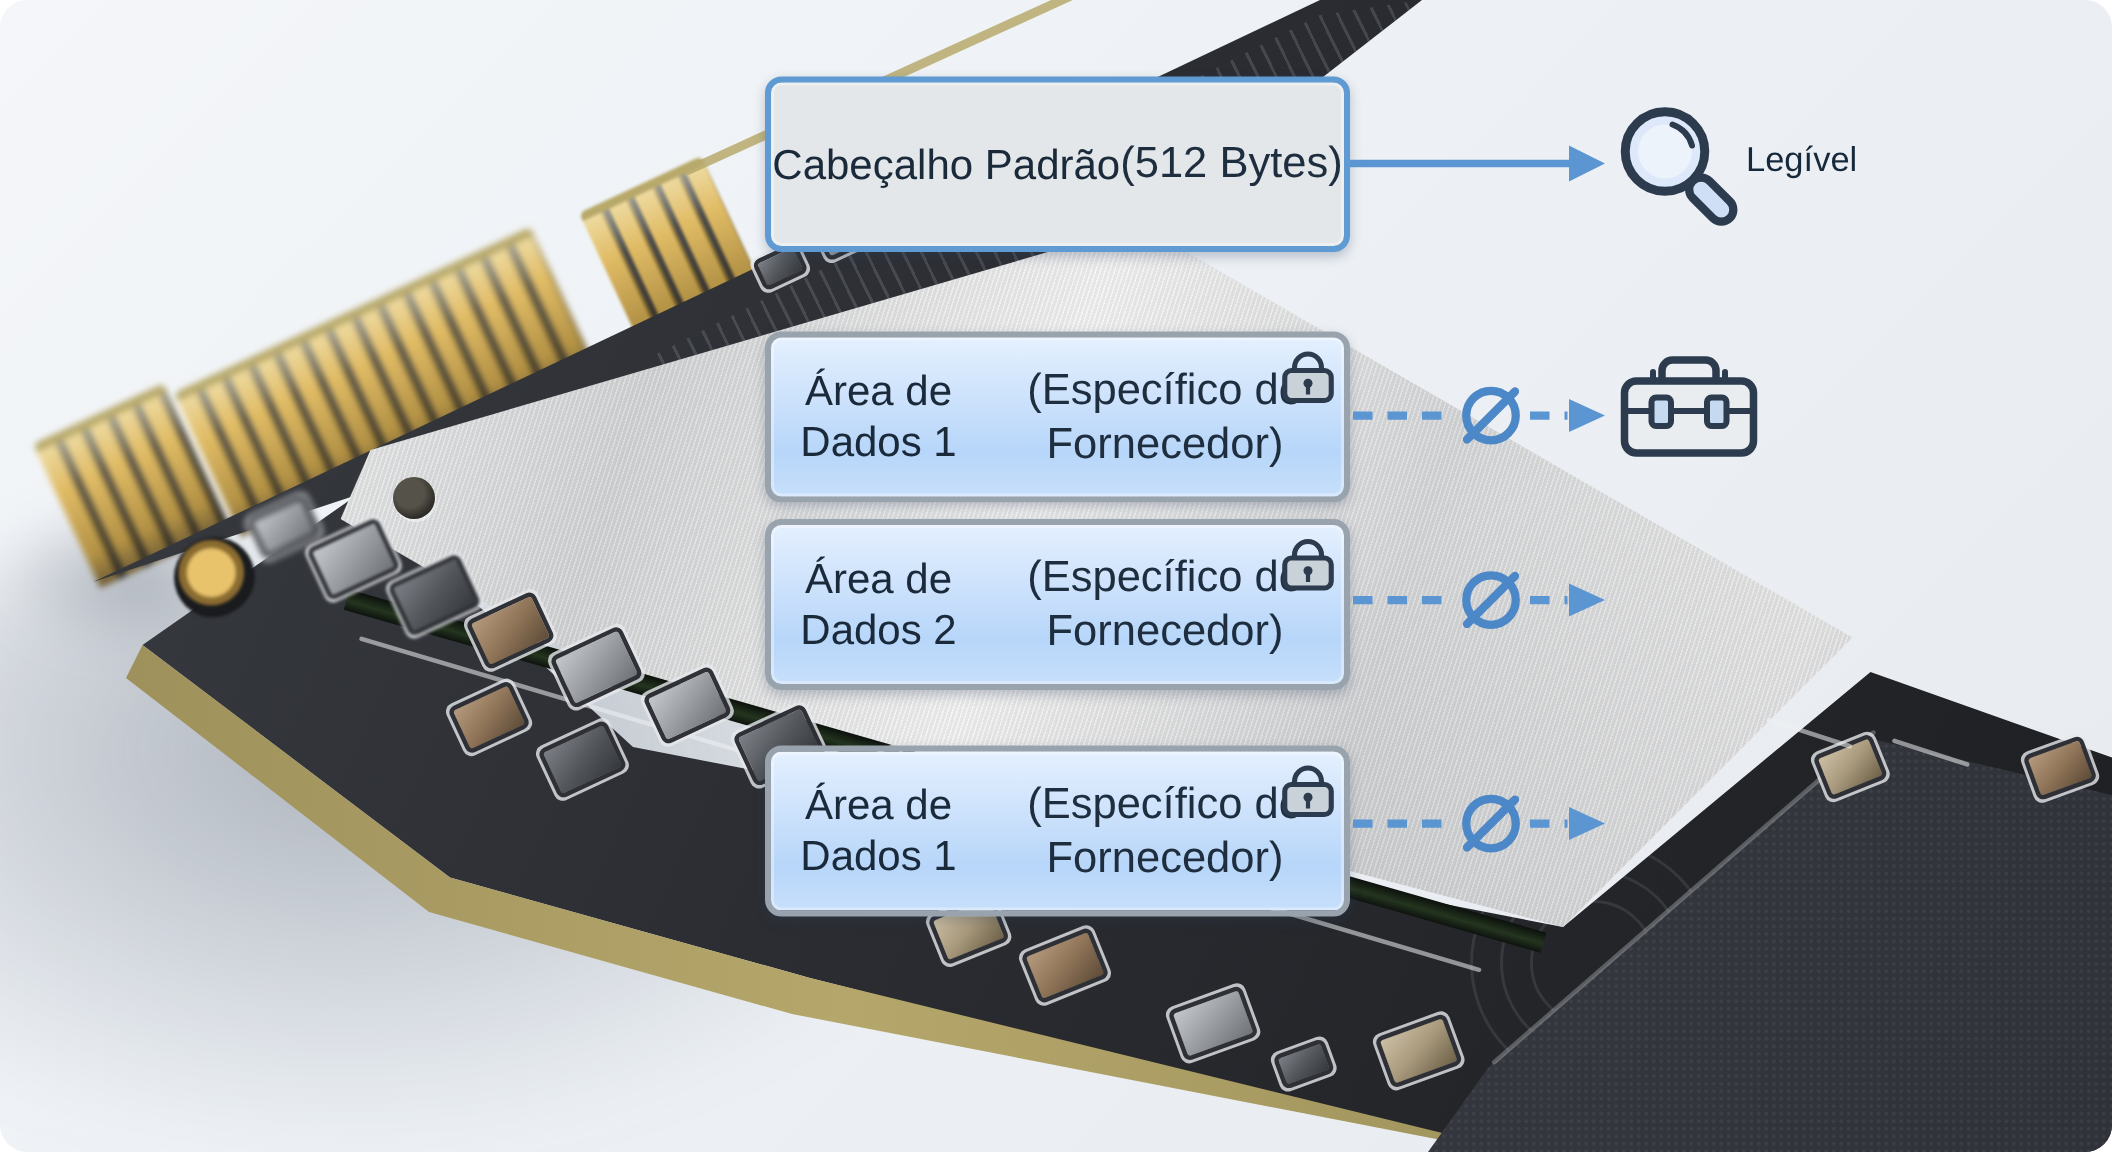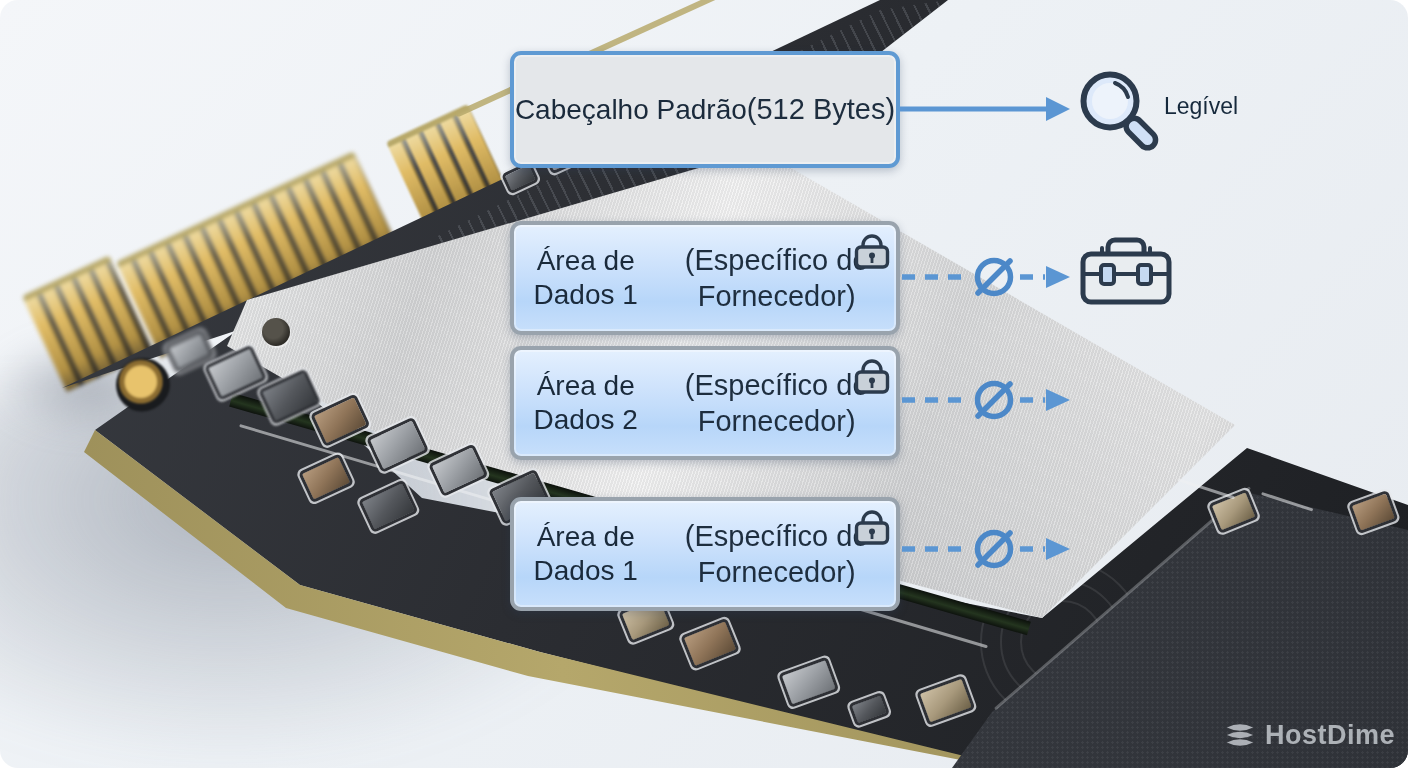--- a/index.html
+++ b/index.html
@@ -129,28 +129,20 @@
     <div class="smd" style="left:548px;top:158px;width:22px;height:14px;transform:rotate(-25deg);"></div>
     <div class="smd dark" style="left:592px;top:142px;width:26px;height:16px;transform:rotate(-25deg);"></div>
     <div class="smd" style="left:640px;top:126px;width:22px;height:14px;transform:rotate(-25deg);"></div>
 
     <div class="smd tan" style="left:1212px;top:506px;width:36px;height:26px;transform:rotate(-22deg);"></div>
     <div class="smd brown" style="left:1352px;top:506px;width:36px;height:26px;transform:rotate(-20deg);"></div>
     <div class="r silk" style="left:1178px;top:478px;width:60px;height:3px;transform:rotate(18deg);"></div>
     <div class="r silk" style="left:1262px;top:492px;width:54px;height:3px;transform:rotate(18deg);"></div>
   </div>
 
-  <div class="watermark">
-    <svg width="32" height="30" viewBox="0 0 34 32">
-      <path d="M3,7 Q17,0 31,7 Q17,14 3,7 Z" fill="#c6cad0"></path>
-      <path d="M3,15 Q17,8 31,15 Q17,22 3,15 Z" fill="#c6cad0"></path>
-      <path d="M3,23 Q17,16 31,23 Q17,30 3,23 Z" fill="#c6cad0"></path>
-    </svg>
-    <span class="brand">HostDime</span>
-  </div>
 
   <div class="diagram">
 
     <div class="dbox header-box">
       <div class="t1">Cabeçalho Padrão</div>
       <div class="t2">(512 Bytes)</div>
     </div>
 
     <svg class="arrow-svg" style="top:89px;" width="172" height="40">
       <line x1="0" y1="20" x2="148" y2="20" stroke="#5b96d3" stroke-width="5"></line>

